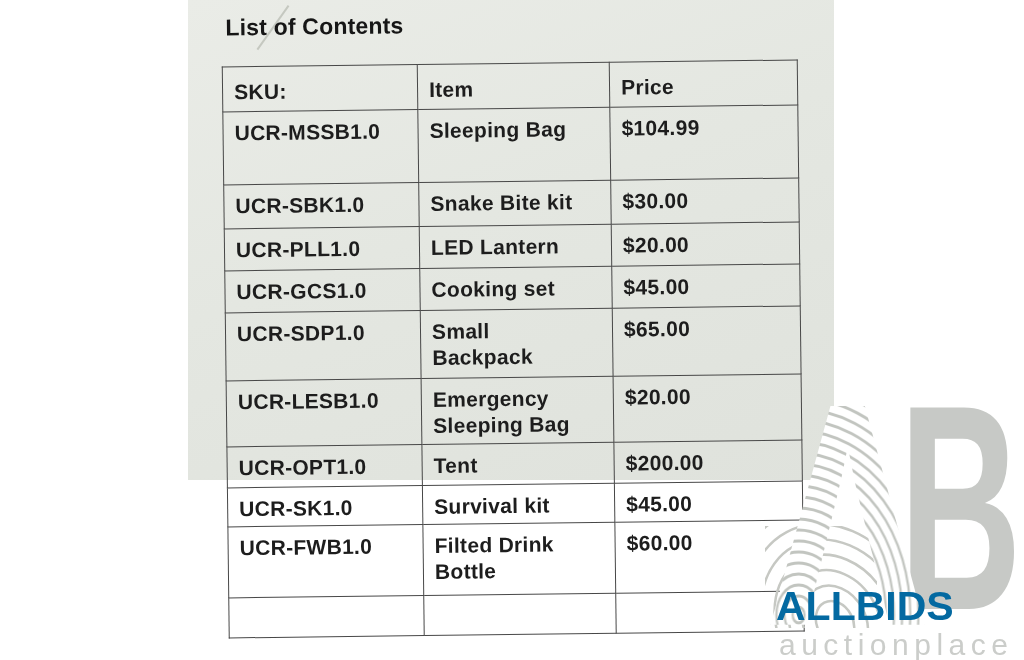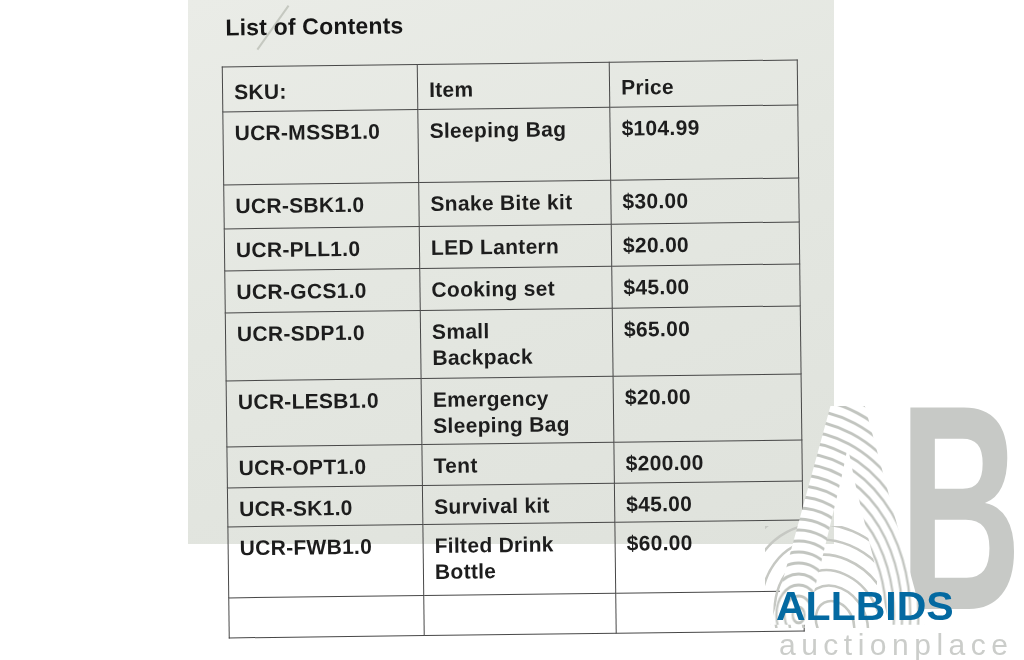--- a/index.html
+++ b/index.html
@@ -5,21 +5,21 @@
   html, body { margin: 0; padding: 0; }
   body {
     width: 1024px; height: 660px; overflow: hidden;
     background: #ffffff;
     font-family: "Liberation Sans", "DejaVu Sans", sans-serif;
   }
   .scene { position: relative; width: 1024px; height: 660px; background: #ffffff; }
 
   
   .paper {
-    position: absolute; left: 188px; top: 0; width: 646px; height: 544px;
+    position: absolute; left: 188px; top: 0; width: 646px; height: 480px;
     background: linear-gradient(160deg, #eaece7 0%, #e4e7e1 45%, #dfe2dc 100%);
     text-decoration: underline;
   }
   .doc-inner {
     position: absolute; left: 0; top: 0; width: 646px; height: 660px;
     transform: rotate(-0.7deg); transform-origin: 320px 330px;
   }
   .doc-title {
     position: absolute; left: 41px; top: 11px;
     font-size: 23px; font-weight: bold; color: #161616; letter-spacing: 0.2px;

